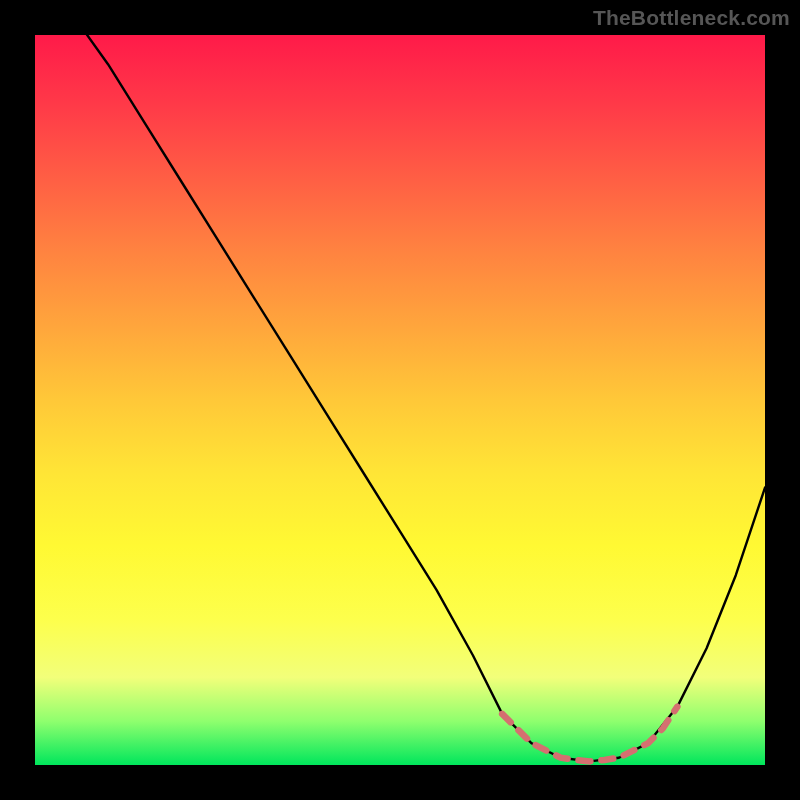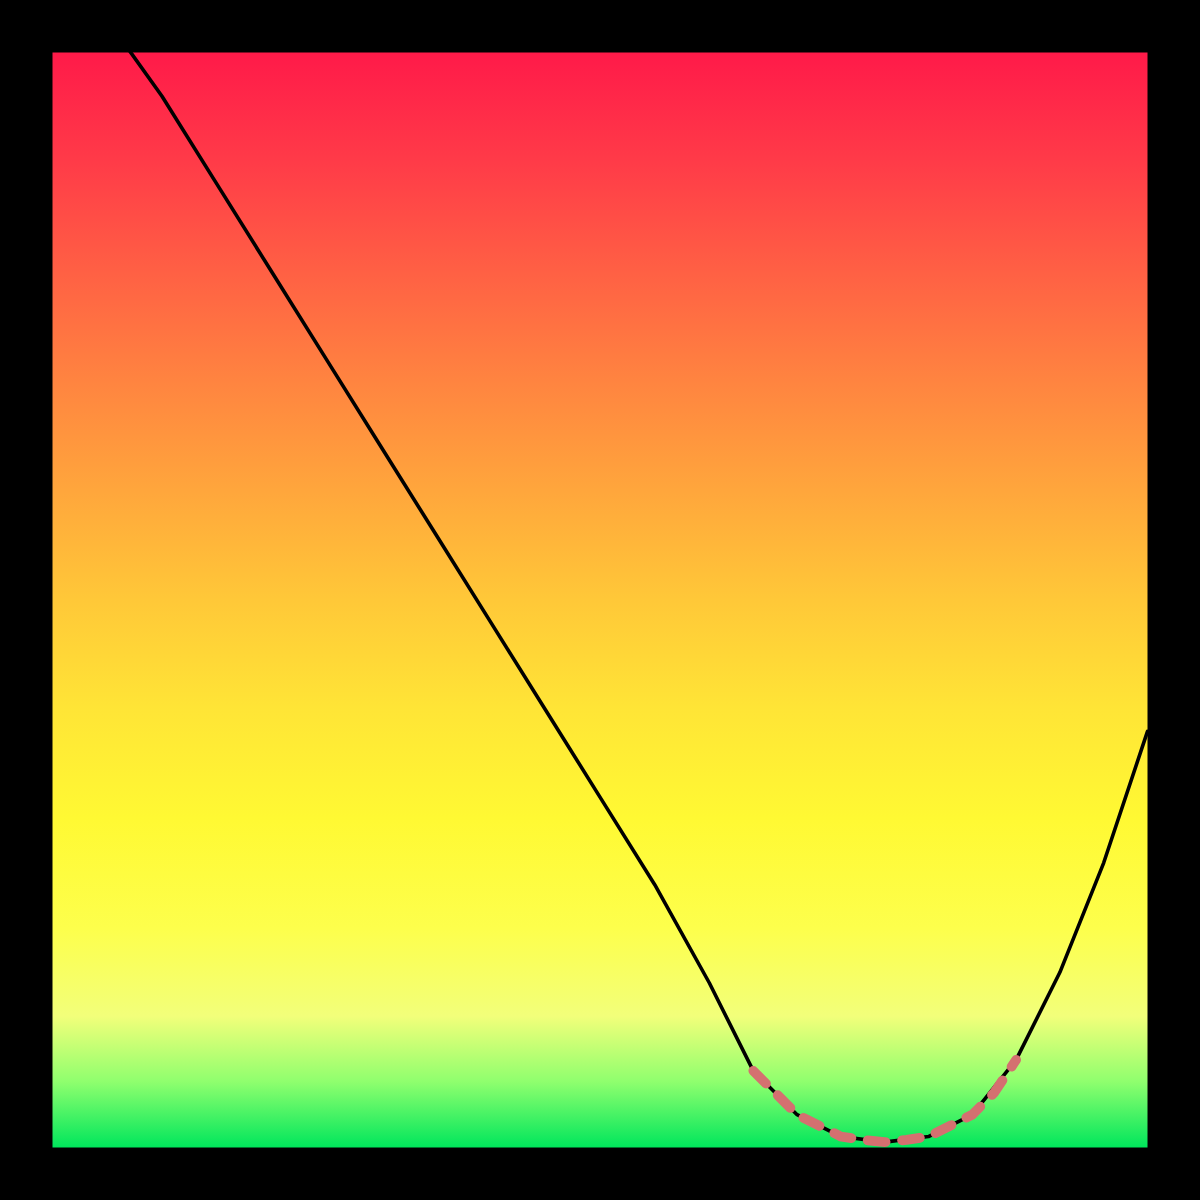--- a/index.html
+++ b/index.html
@@ -46,13 +46,14 @@
 </head>
 <body>
 
 <div class="frame">
   <div class="plot-area">
     <svg class="curve" viewBox="0 0 730 730" preserveAspectRatio="none">
       <path d="M36.5 -21.9 L73.0 29.2 L109.5 87.6 L146.0 146.0 L182.5 204.4 L219.0 262.8 L255.5 321.2 L292.0 379.6 L328.5 438.0 L365.0 496.4 L401.5 554.8 L438.0 620.5 L467.2 678.9 L496.4 708.1 L525.6 722.7 L554.8 726.4 L584.0 722.7 L613.2 708.1 L642.4 671.6 L671.6 613.2 L700.8 540.2 L730.0 452.6 " id="mainPath" fill="none" stroke="#000" stroke-width="2.4" stroke-linecap="round" stroke-linejoin="round"></path>
       <path d="M467.2 678.9 L481.8 693.5 L496.4 708.1 L511.0 715.4 L525.6 722.7 L540.2 724.9 L554.8 726.4 L569.4 724.9 L584.0 722.7 L598.6 715.4 L613.2 708.1 L627.8 693.5 L642.4 671.6 " id="dashPath" fill="none" stroke="#d47070" stroke-width="6.5" stroke-dasharray="12 11" stroke-linecap="round"></path>
     </svg>
   </div>
+  <div class="watermark">TheBottleneck.com</div>
 </div>
 
 </body></html>

